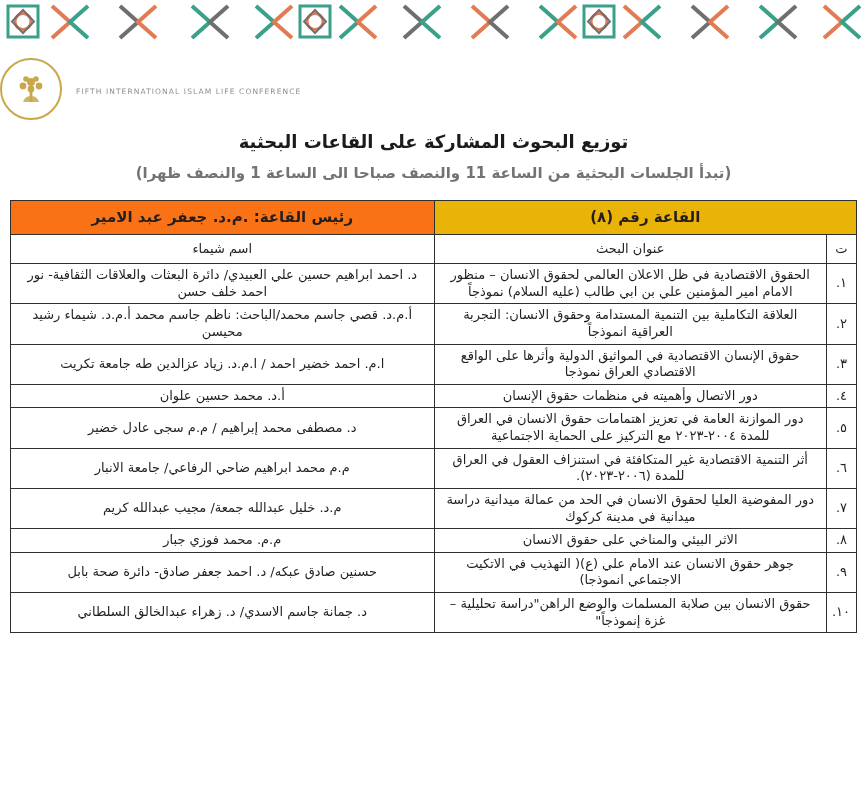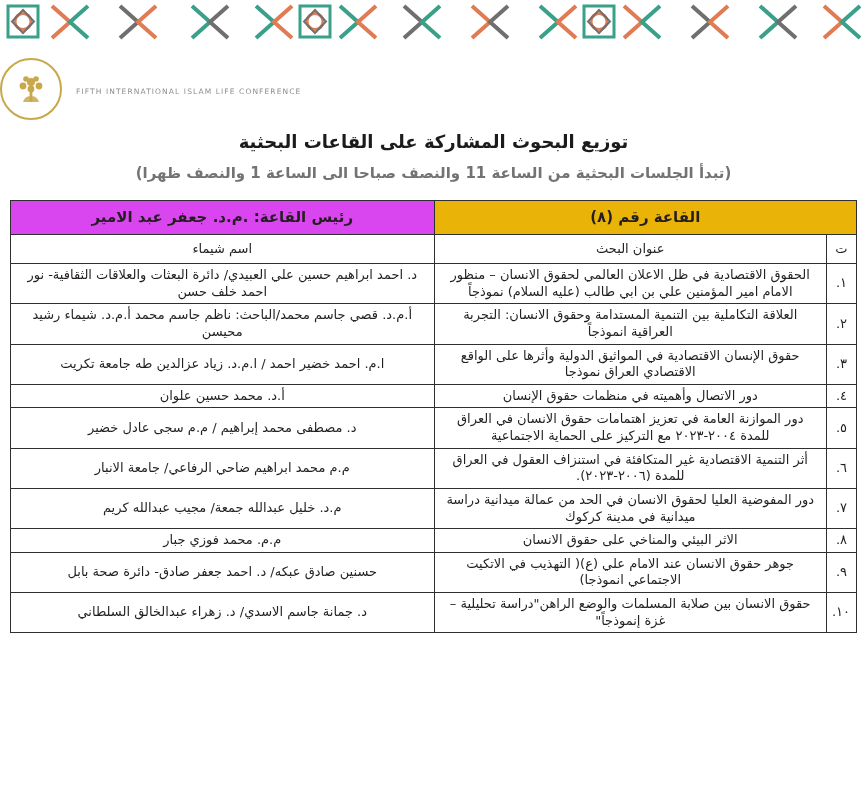--- a/index.html
+++ b/index.html
@@ -101,21 +101,21 @@
     line-height: 1.28;
   }
   .hall-head {
     background: #eab308;
     font-size: 15px;
     font-weight: bold;
     text-align: center;
     height: 27px;
   }
   .chair-head {
-    background: #d946ef;
+    background: #f97316;
     font-size: 15px;
     font-weight: bold;
     text-align: center;
   }
   .sub-head {
     text-align: center;
     font-size: 13px;
     font-weight: normal;
     height: 22px;
   }

